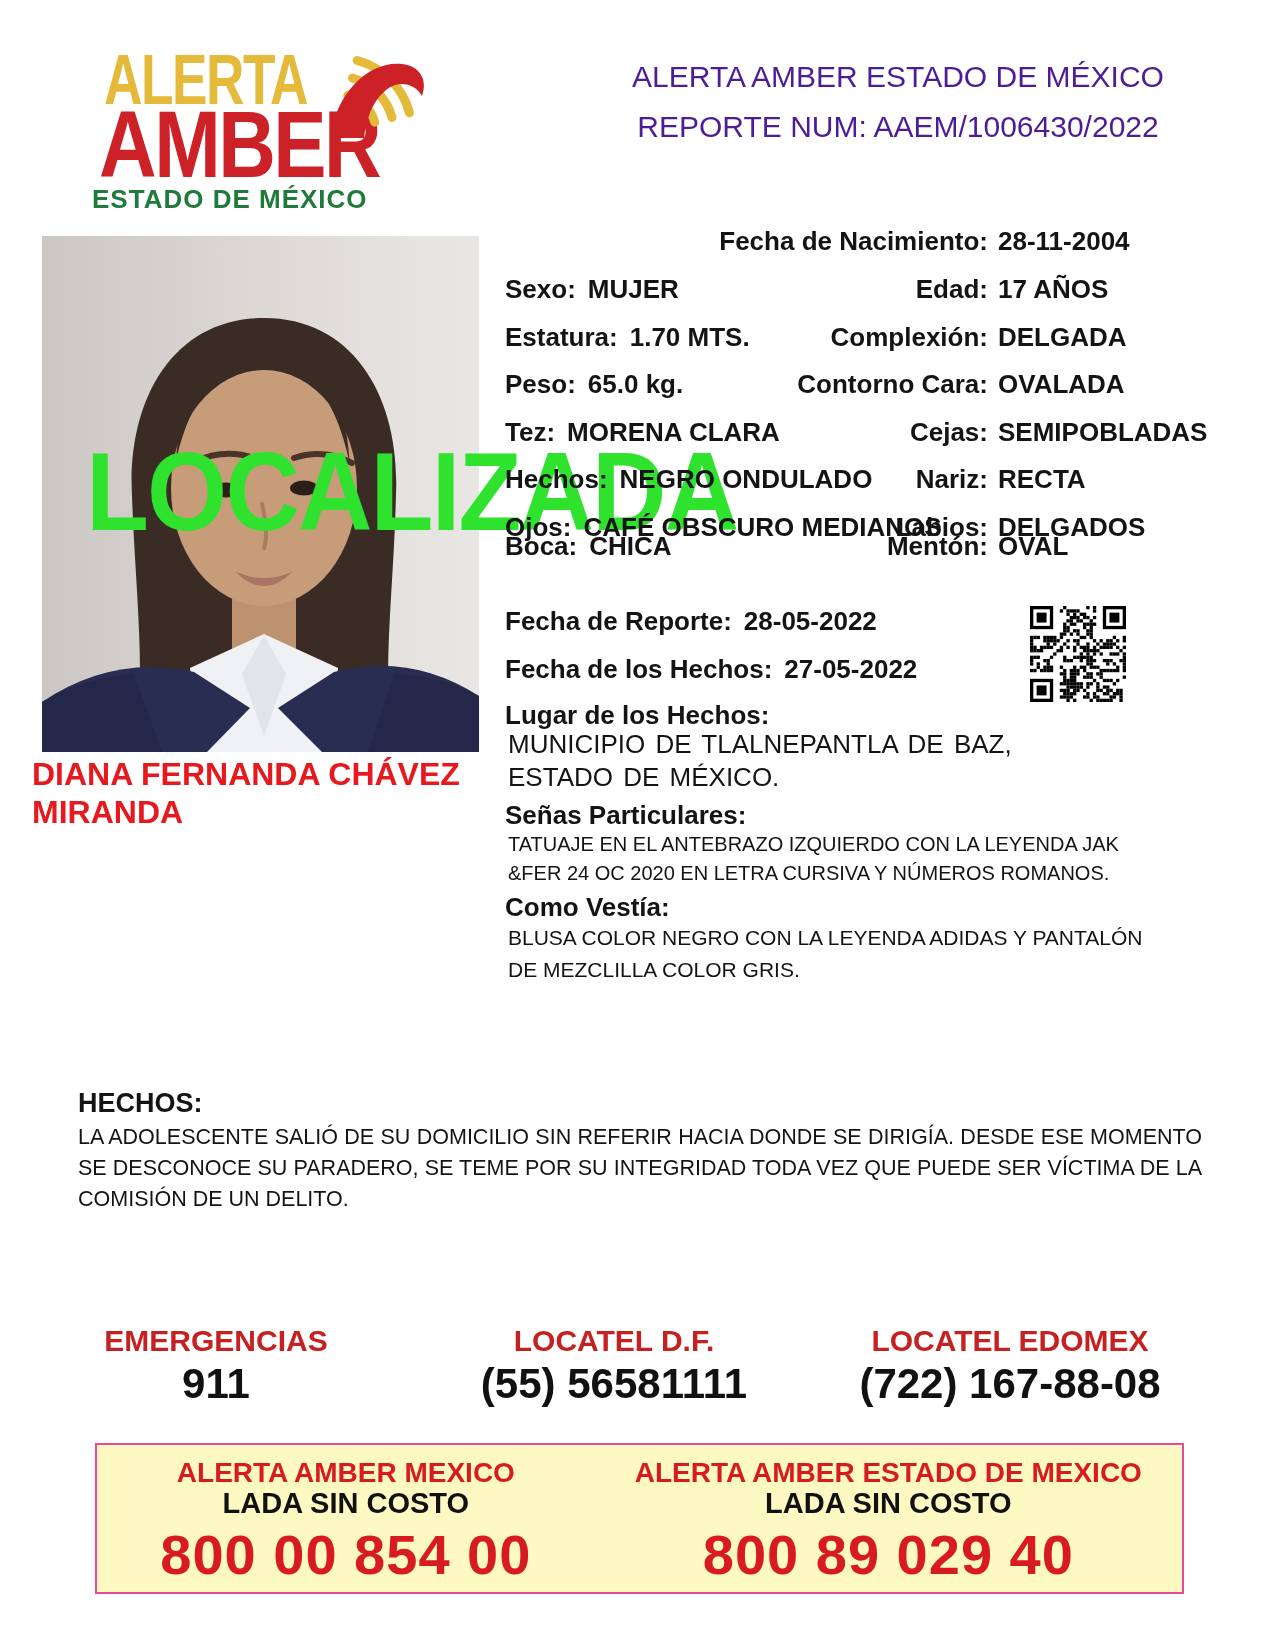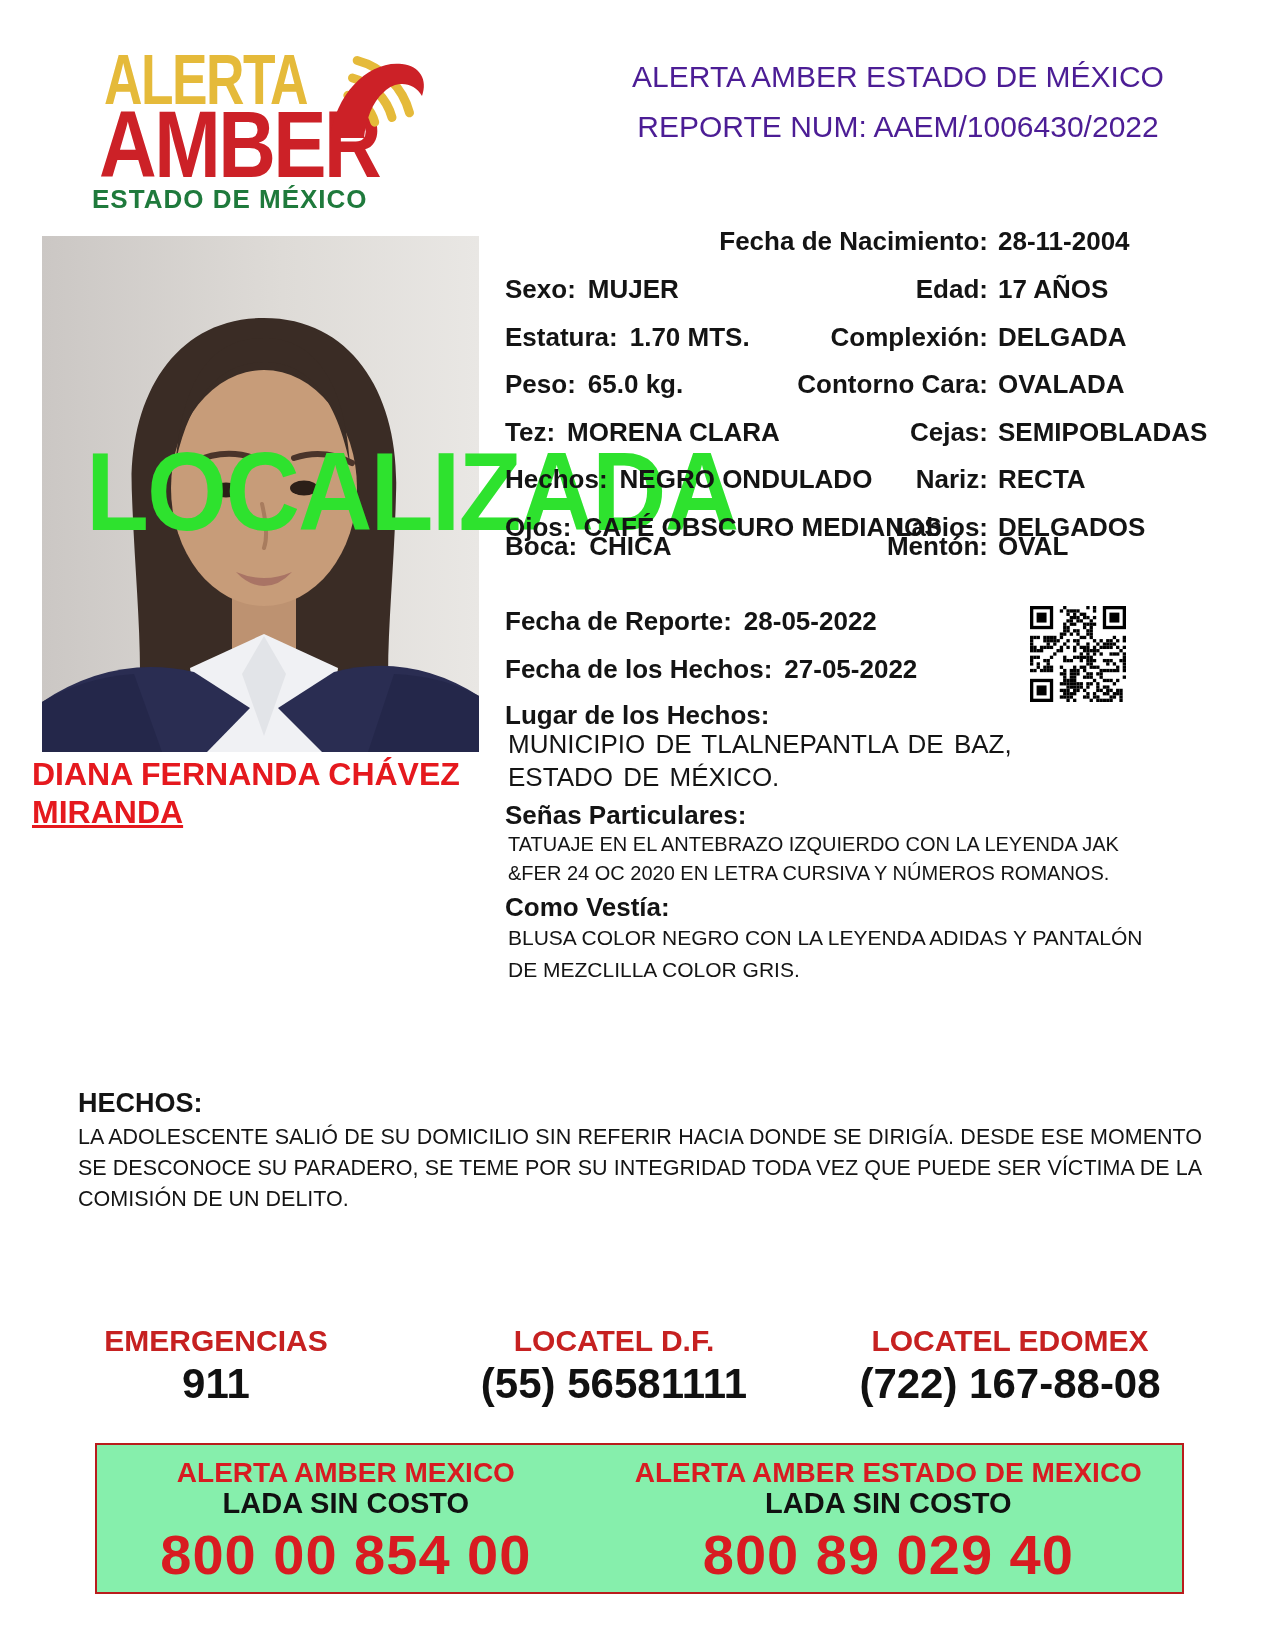--- a/index.html
+++ b/index.html
@@ -50,21 +50,21 @@
   .hechos-label{left:78px;top:1088px;font-size:27px;font-weight:bold;}
   .hechos-body{left:78px;top:1122px;width:1124px;font-size:21.5px;line-height:31px;text-align:justify;white-space:normal;}
 
   
   .contact-col{width:340px;text-align:center;}
   .contact-label{top:1324px;font-size:30px;font-weight:bold;color:#C62121;}
   .contact-number{top:1360px;font-size:42px;font-weight:bold;color:#111;}
   .c1{left:46px;} .c2{left:444px;} .c3{left:840px;}
 
   
-  .bottom-box{left:95px;top:1443px;width:1089px;height:151px;border:2px solid #b91c1c;background:#86efac;display:flex;}
+  .bottom-box{left:95px;top:1443px;width:1089px;height:151px;border:2px solid #ec4899;background:#fef9c3;display:flex;}
   .bb-col{flex:1;text-align:center;padding-top:13px;}
   .bb-col.right{flex:1.18;}
   .bb-title{font-size:28px;font-weight:bold;color:var(--red);line-height:30px;}
   .bb-sub{font-size:29px;font-weight:bold;color:#111;line-height:31px;}
   .bb-number{font-size:56px;font-weight:bold;color:var(--red);line-height:56px;margin-top:8px;letter-spacing:1px;}
 </style>
 </head>
 <body>
 
 <div>
@@ -106,21 +106,21 @@
     <path d="M222,400 L200,438 L222,500 L244,438 Z" fill="#e2e4e8"></path>
     <path d="M0,516 L0,466 Q72,418 152,436 L208,472 L165,516 Z" fill="#2a2d52"></path>
     <path d="M437,516 L437,460 Q368,416 292,436 L236,472 L280,516 Z" fill="#2a2d52"></path>
     <path d="M0,516 L0,466 Q40,442 92,438 L120,516 Z" fill="#24274a"></path>
     <path d="M437,516 L437,460 Q400,440 352,438 L326,516 Z" fill="#24274a"></path>
   </svg>
 </div>
 <div class="abs watermark">LOCALIZADA</div>
 
 <div class="abs name" style="top:756px;">DIANA FERNANDA CHÁVEZ</div>
-<div class="abs name" style="top:794px;text-decoration:underline;">MIRANDA</div>
+<div class="abs name" style="top:794px;">MIRANDA</div>
 
 <div class="abs frow" style="top:226px;">
   <span class="rlabel">Fecha de Nacimiento:</span>
   <span class="rvalue">28-11-2004</span>
 </div>
 <div class="abs frow" style="top:274px;">
   <span class="fl"><span>Sexo:</span><span class="val">MUJER</span></span>
   <span class="rlabel">Edad:</span>
   <span class="rvalue">17 AÑOS</span>
 </div>

